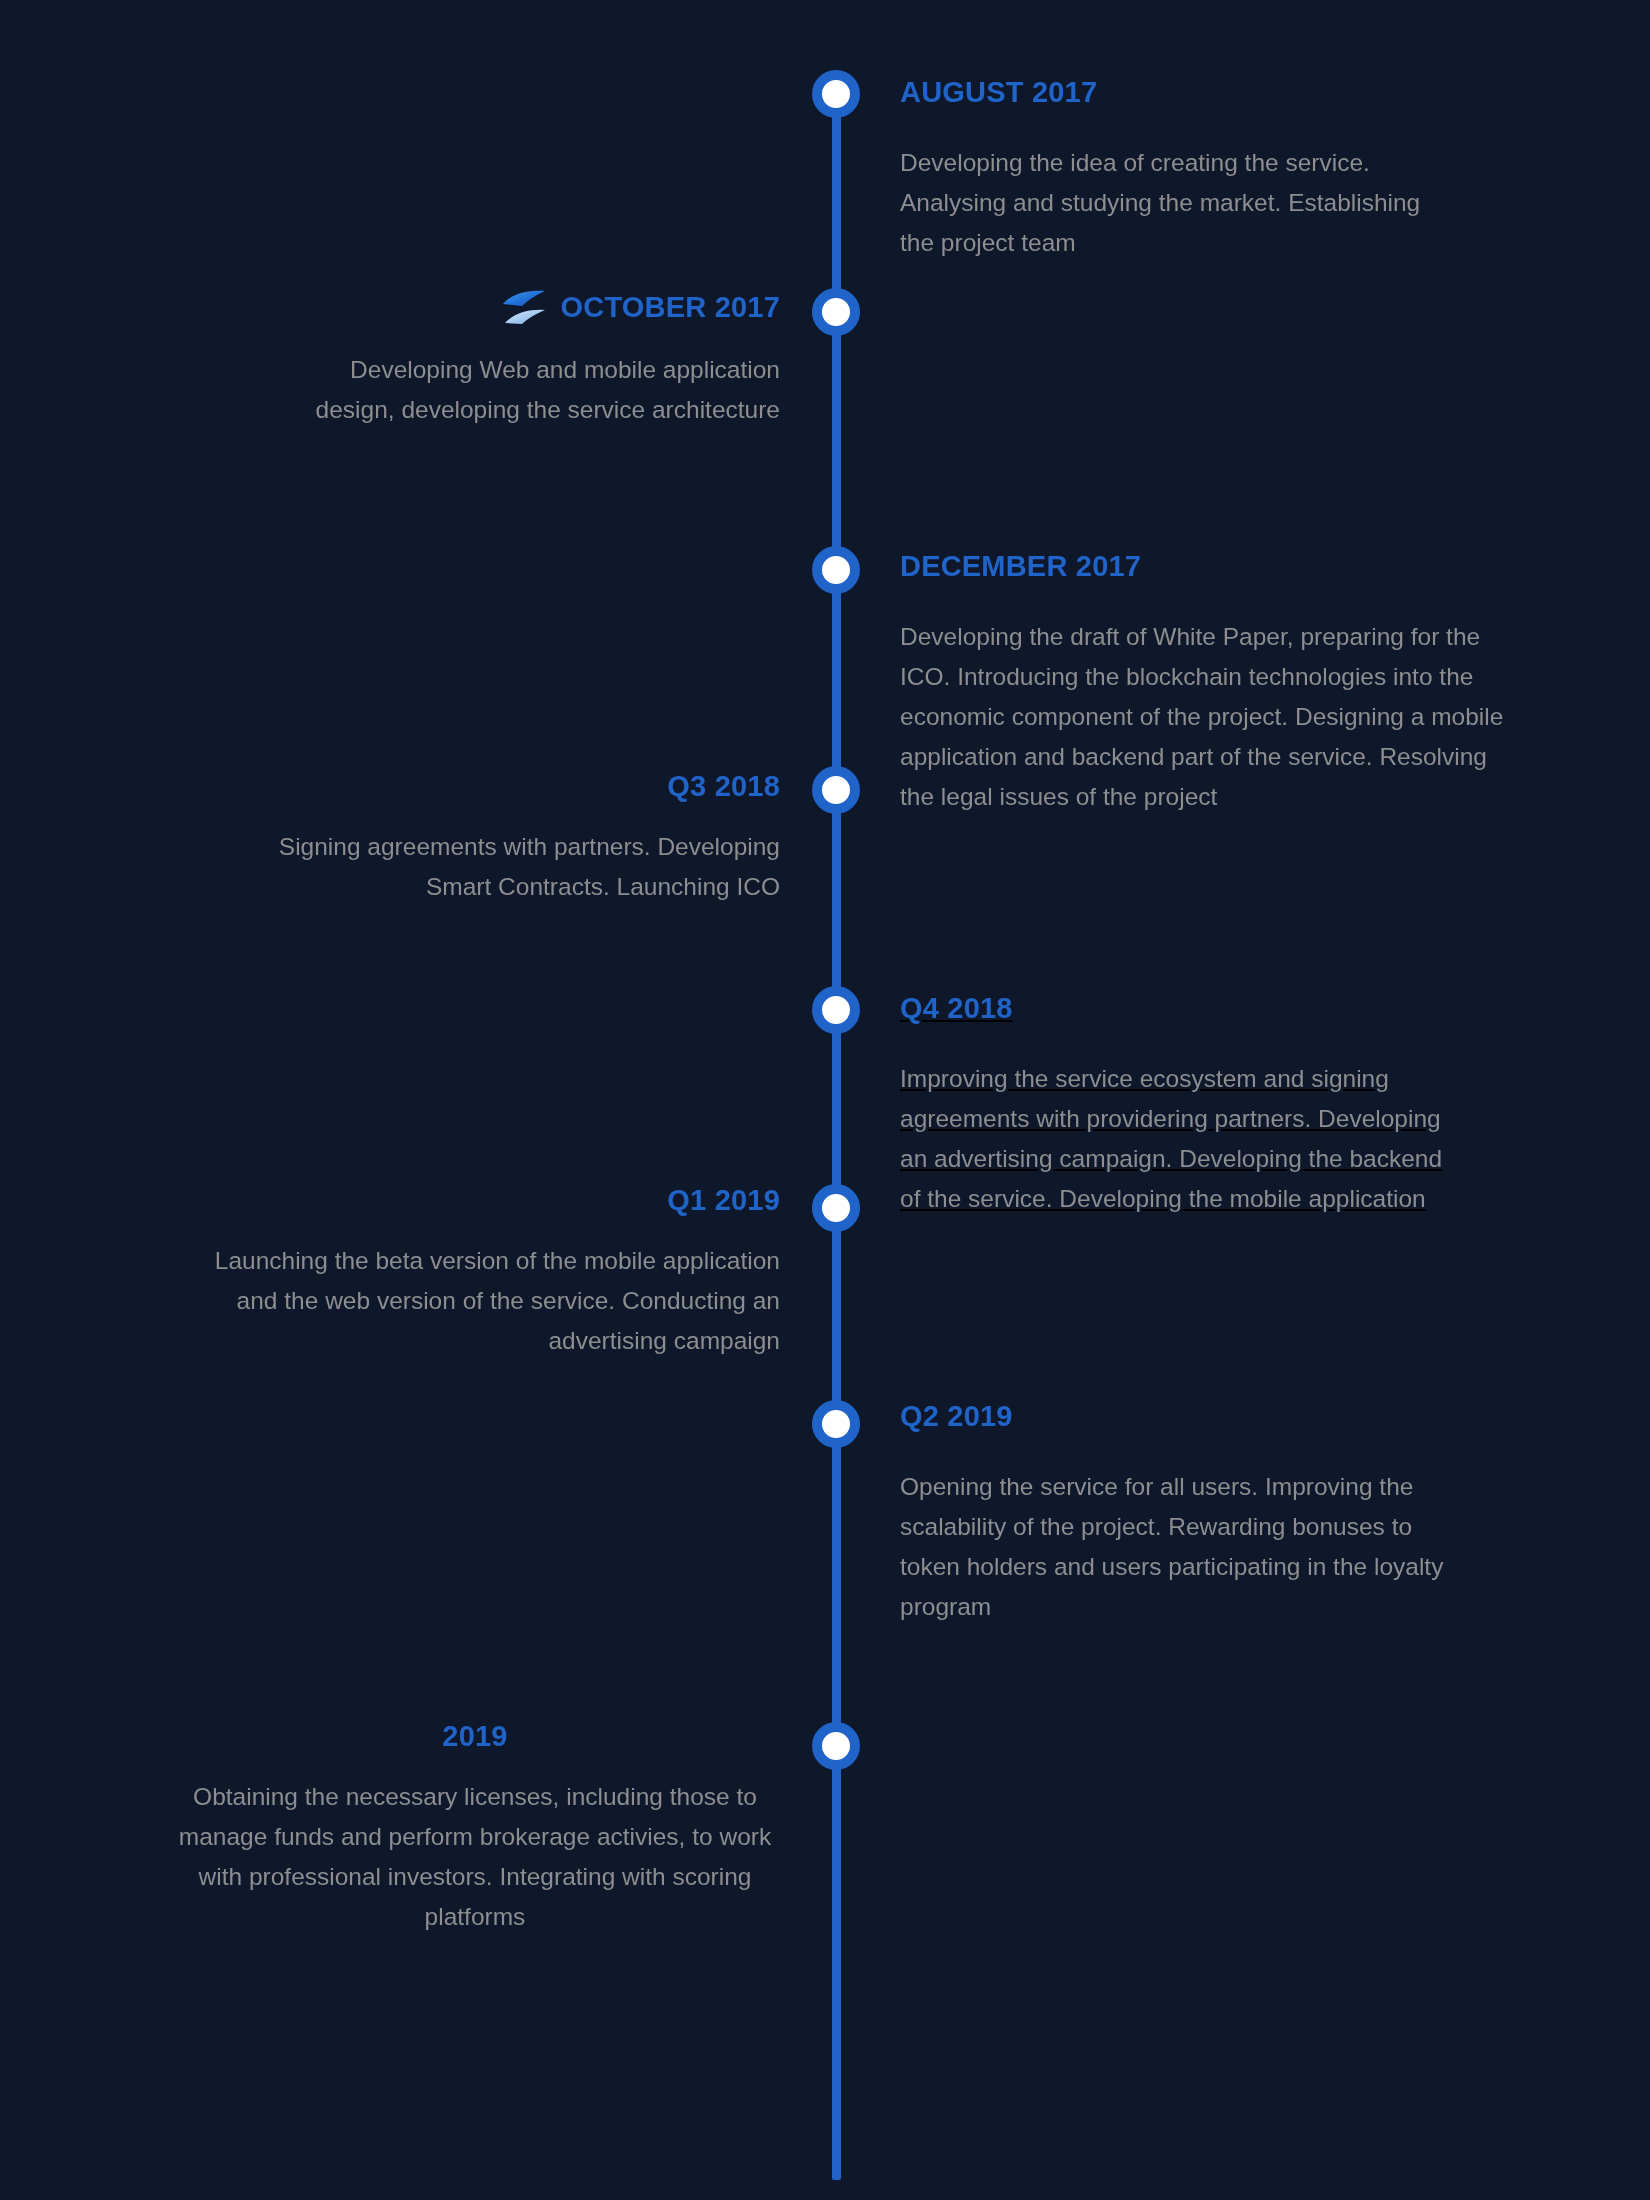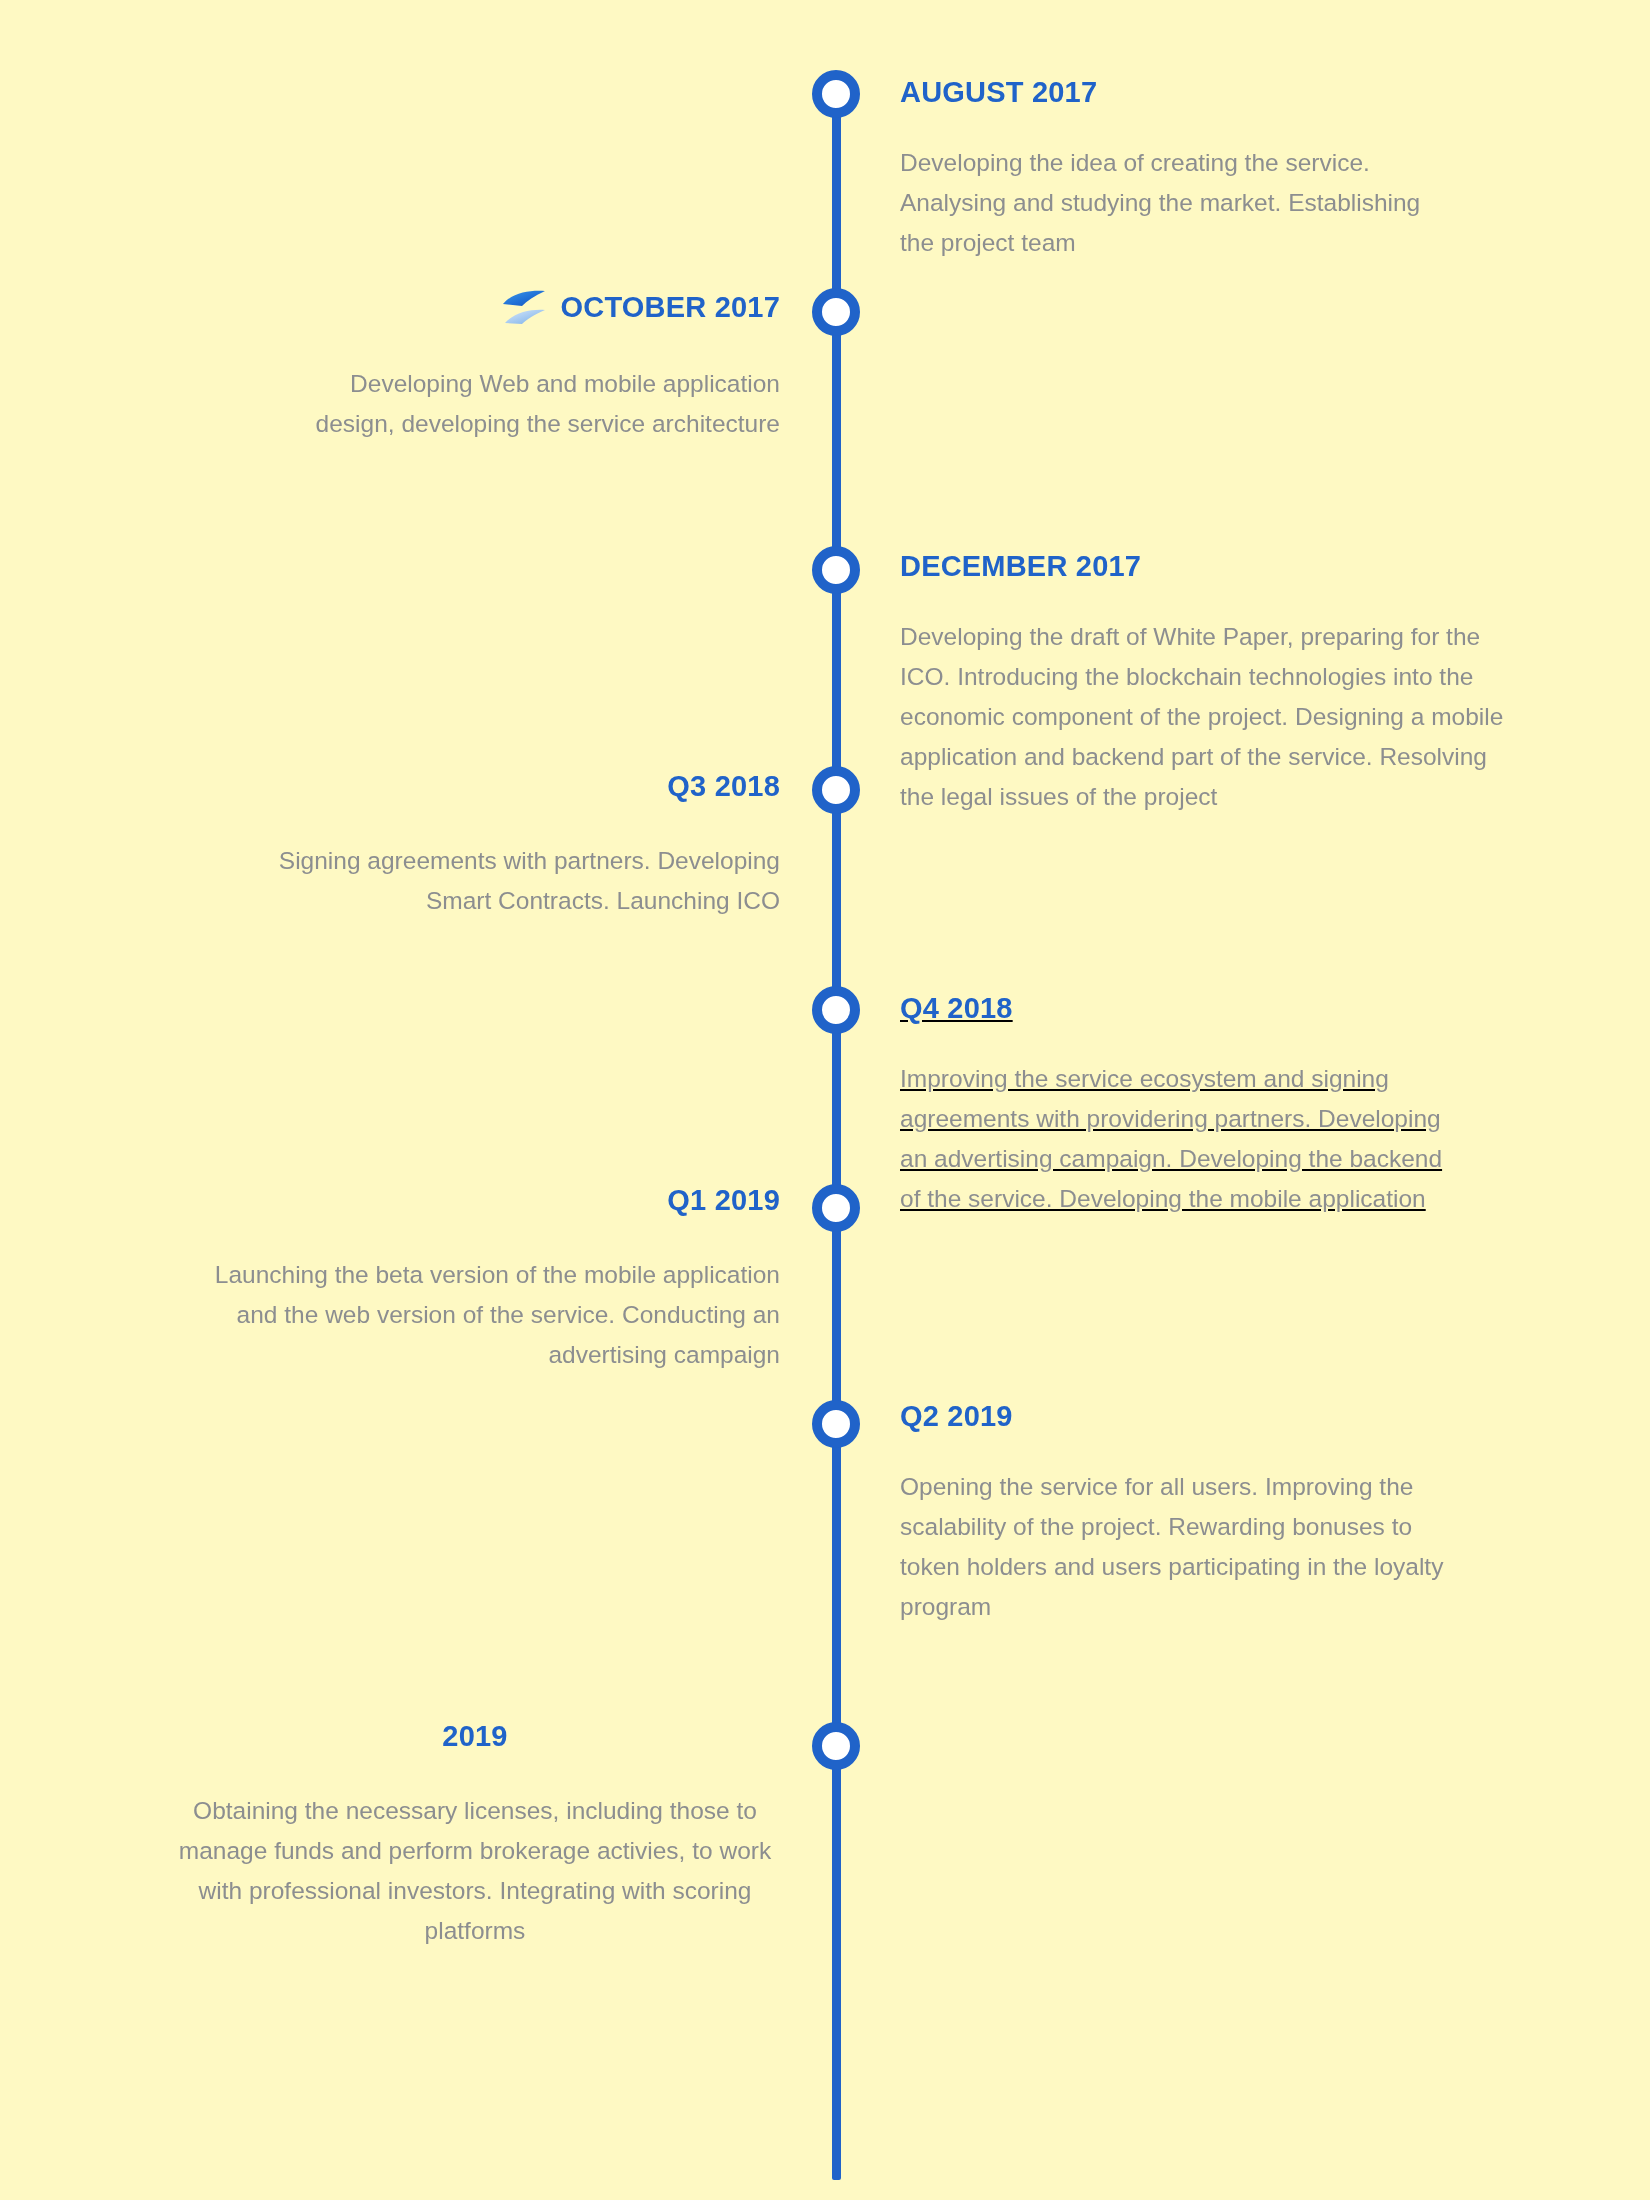--- a/index.html
+++ b/index.html
@@ -7,21 +7,21 @@
     width: 1650px; height: 2200px;
     background: #ffffff;
     font-family: "Liberation Sans", sans-serif;
     overflow: hidden;
   }
 
   #roadmap {
     position: relative;
     width: 1650px;
     height: 2200px;
-    background: #fef9c3;
+    background: #0f172a;
   }
 
   
   .spine {
     position: absolute;
     left: 832px;
     top: 100px;
     width: 9px;
     height: 2080px;
     background: #2063c9;
@@ -56,21 +56,21 @@
   }
 
   .entry-body {
     color: #8c8e90;
     font-size: 24.5px;
     line-height: 40px;
     font-weight: 400;
   }
 
   .entry.right .entry-body { margin-top: 36px; }
-  .entry.left  .entry-body { margin-top: 40px; }
+  .entry.left  .entry-body { margin-top: 26px; }
 
   
   .title-row {
     display: flex;
     align-items: center;
     justify-content: flex-end;
     gap: 14px;
   }
   .brand-logo { flex: 0 0 auto; display: block; }
 

